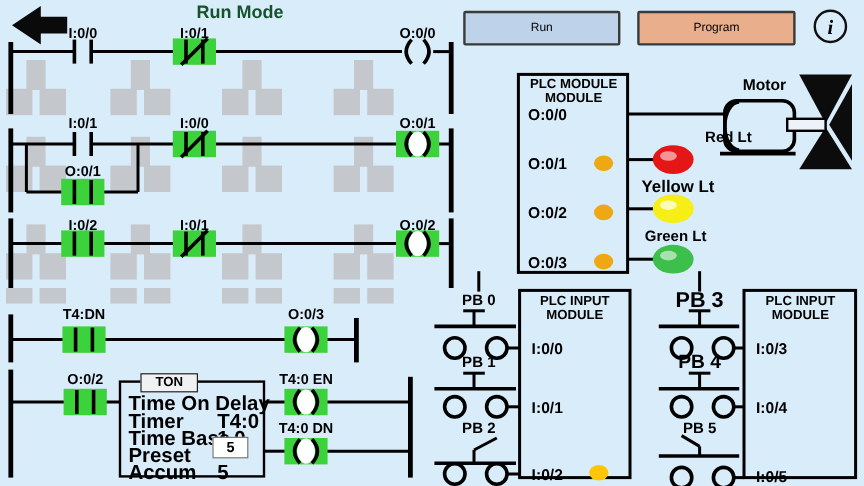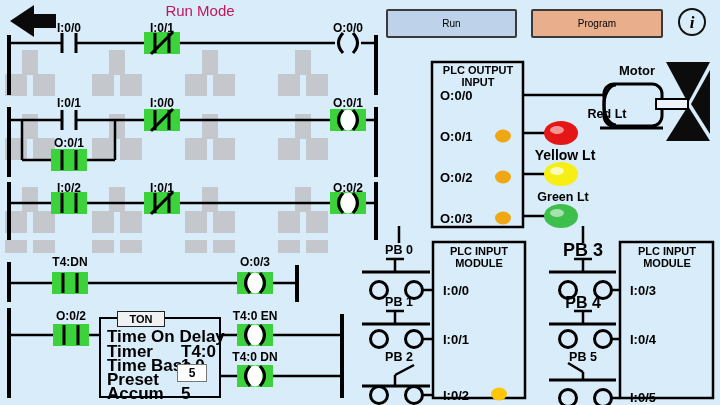--- a/index.html
+++ b/index.html
@@ -2,21 +2,21 @@
 <html><head>
 <meta charset="utf-8">
 <style>
   html,body{margin:0;padding:0;background:#666;}
   .stage{position:relative;width:720px;height:405px;overflow:hidden;
          background:#d9ecf9;font-family:"Liberation Sans",sans-serif;}
   .layer{position:absolute;left:0;top:0;width:720px;height:405px;}
   .lbl{position:absolute;font-weight:bold;font-size:12px;color:#000;
        white-space:nowrap;transform:translateX(-50%);line-height:13px;}
   .lbl-left{position:absolute;font-weight:bold;color:#000;white-space:nowrap;}
-  .title{position:absolute;font-weight:normal;font-size:15px;color:#be185d;
+  .title{position:absolute;font-weight:bold;font-size:15px;color:#14532d;
          transform:translateX(-50%);white-space:nowrap;padding-left:28px;}
   .btn{position:absolute;border:2px solid #3a3a3a;border-radius:2px;
        font-weight:normal;font-size:10px;color:#000;display:flex;
        align-items:center;justify-content:center;cursor:pointer;}
   .info{position:absolute;width:28px;height:28px;border:2.5px solid #111;
         border-radius:50%;display:flex;align-items:center;justify-content:center;
         font-family:"Liberation Serif",serif;font-style:italic;font-weight:bold;
         font-size:17px;line-height:1;box-sizing:border-box;}
   .mod-title{position:absolute;font-weight:bold;font-size:11px;color:#000;
              text-align:center;line-height:12px;}
@@ -334,21 +334,21 @@
   <div class="lbl-left ton-lbl" style="left:107px;top:327px;">Time On Delay</div>
   <div class="lbl-left ton-lbl" style="left:107px;top:342px;">Timer</div>
   <div class="lbl-left ton-lbl" style="left:181px;top:342px;">T4:0</div>
   <div class="lbl-left ton-lbl" style="left:107px;top:356px;">Time Base</div>
   <div class="lbl-left ton-lbl" style="left:181px;top:356px;">1.0</div>
   <div class="lbl-left ton-lbl" style="left:107px;top:370px;">Preset</div>
   <input class="preset-input" readonly="" value="5" style="">
   <div class="lbl-left ton-lbl" style="left:107px;top:384px;">Accum</div>
   <div class="lbl-left ton-lbl" style="left:181px;top:384px;">5</div>
 
-  <div class="mod-title" style="left:436px;top:64px;width:84px;">PLC OUTPUT INPUT</div>
+  <div class="mod-title" style="left:436px;top:64px;width:84px;">PLC MODULE MODULE</div>
   <div class="lbl-left row-lbl" style="left:440px;top:88px;">O:0/0</div>
   <div class="lbl-left row-lbl" style="left:440px;top:129px;">O:0/1</div>
   <div class="lbl-left row-lbl" style="left:440px;top:170px;">O:0/2</div>
   <div class="lbl-left row-lbl" style="left:440px;top:211px;">O:0/3</div>
 
   <div class="lbl" style="left:637px;top:64px;font-size:13px;">Motor</div>
   <div class="lbl" style="left:563px;top:108px;font-size:12.5px;margin-left:44px;">Red Lt</div>
   <div class="lbl" style="left:565px;top:149px;font-size:14px;">Yellow Lt</div>
   <div class="lbl" style="left:563px;top:191px;font-size:12.5px;">Green Lt</div>
 

